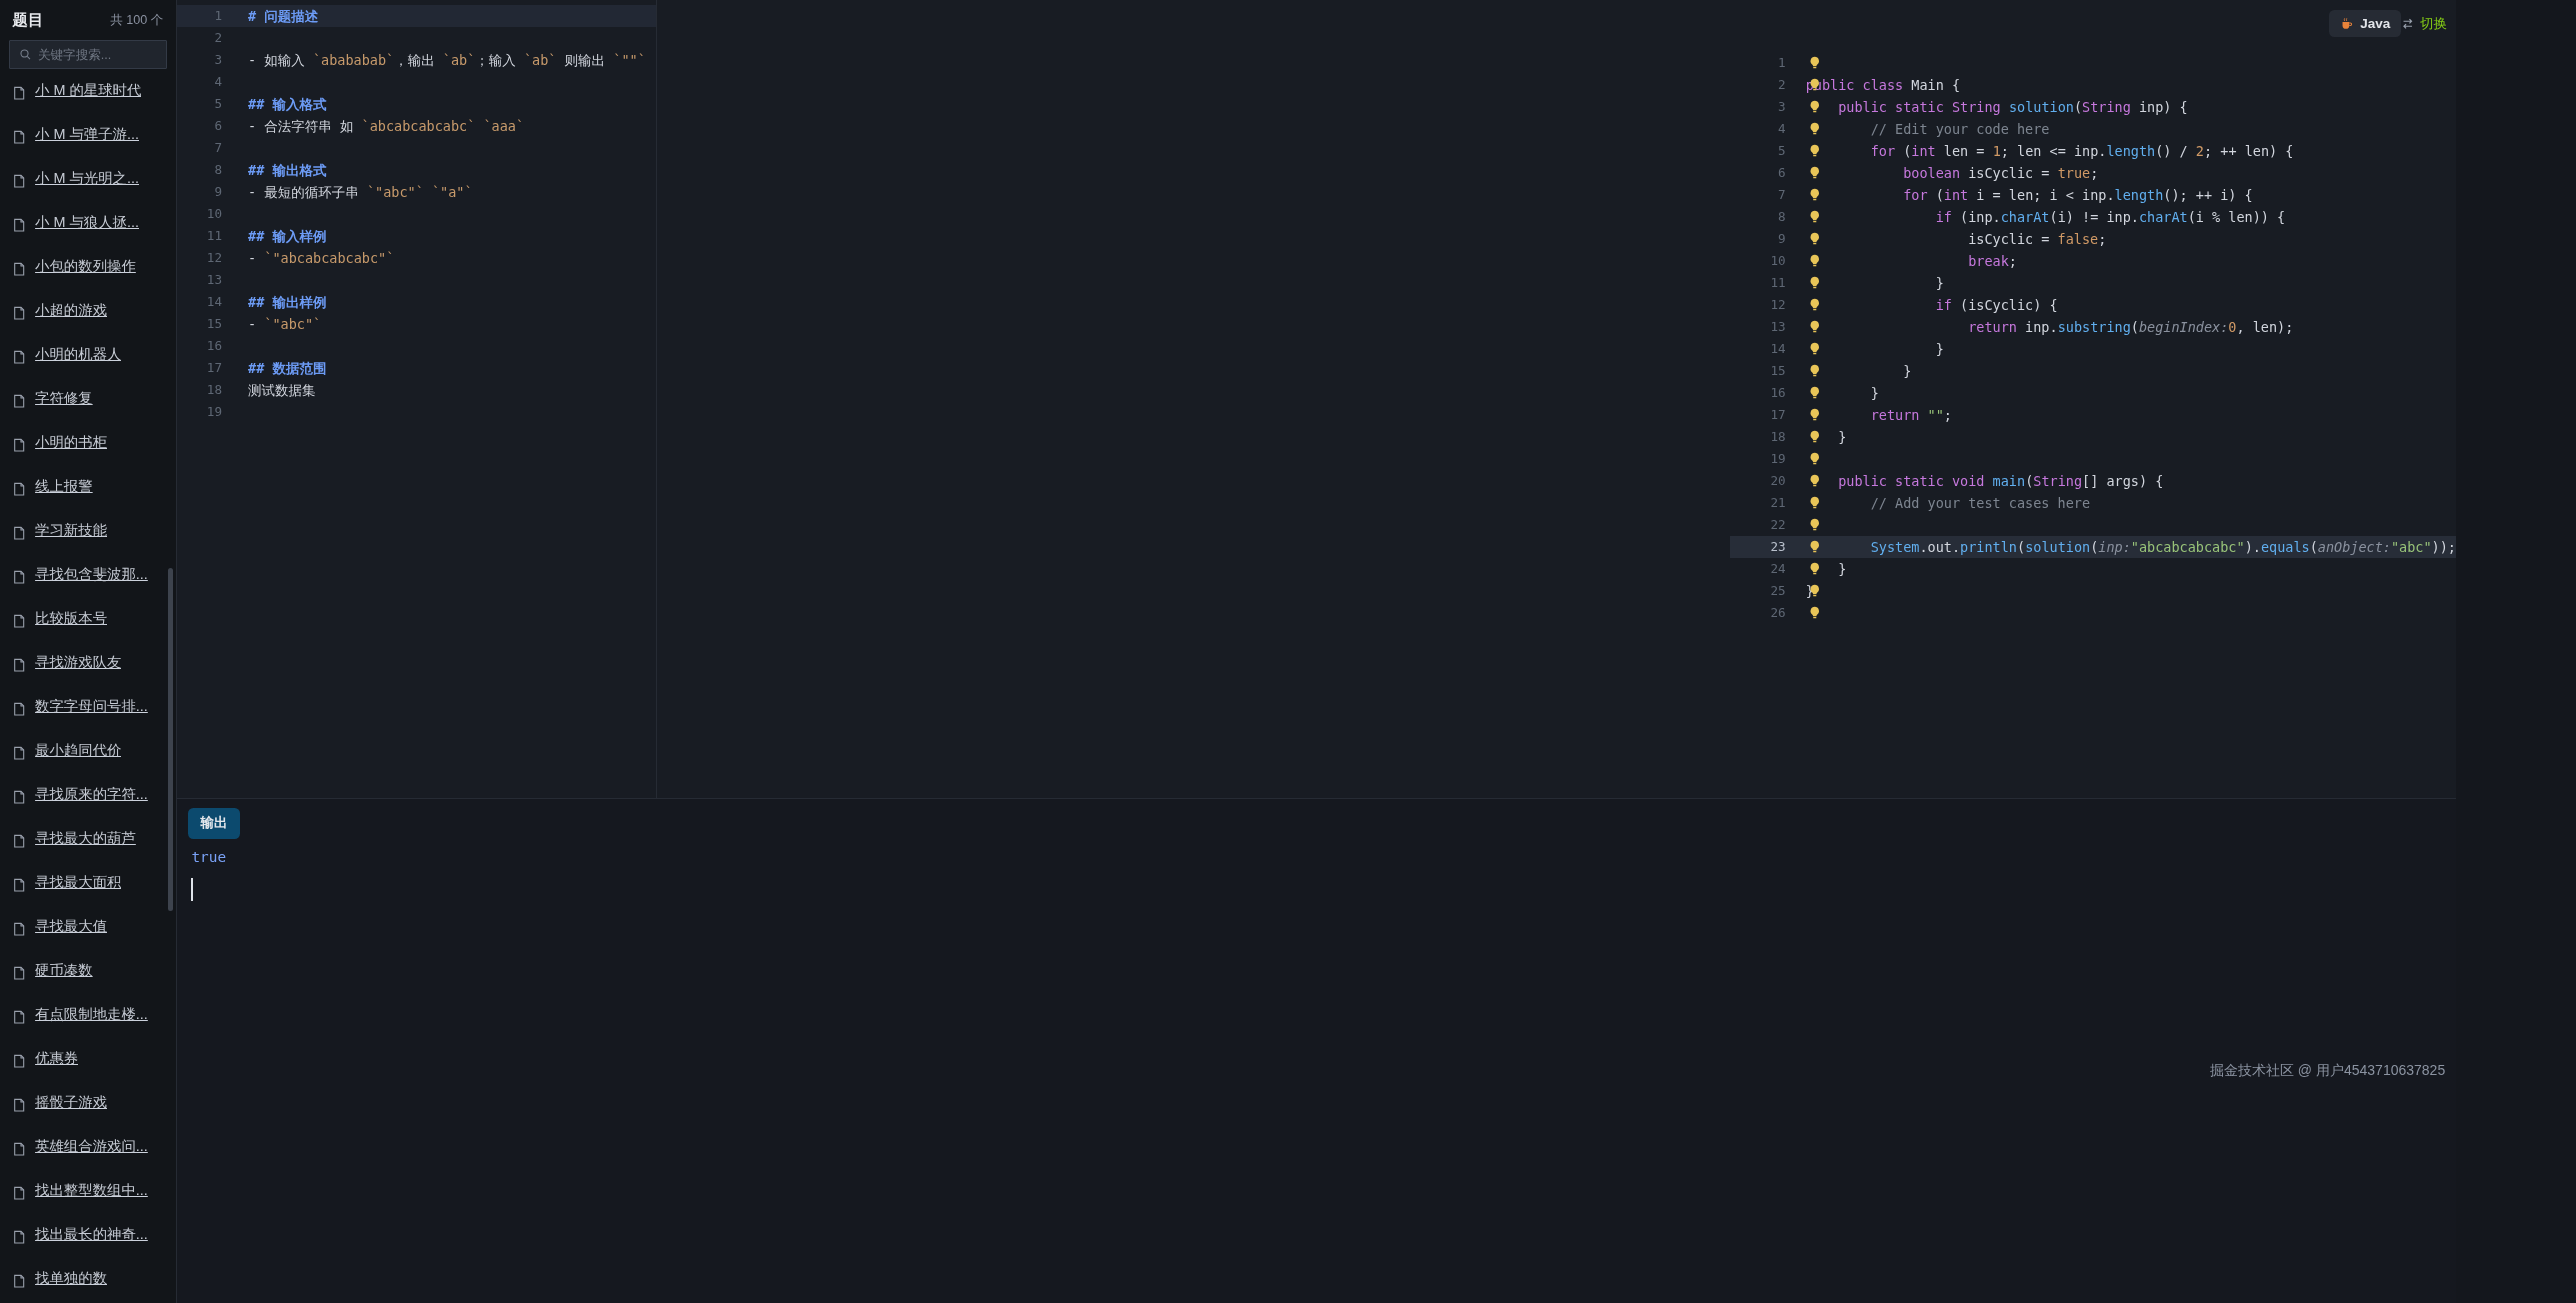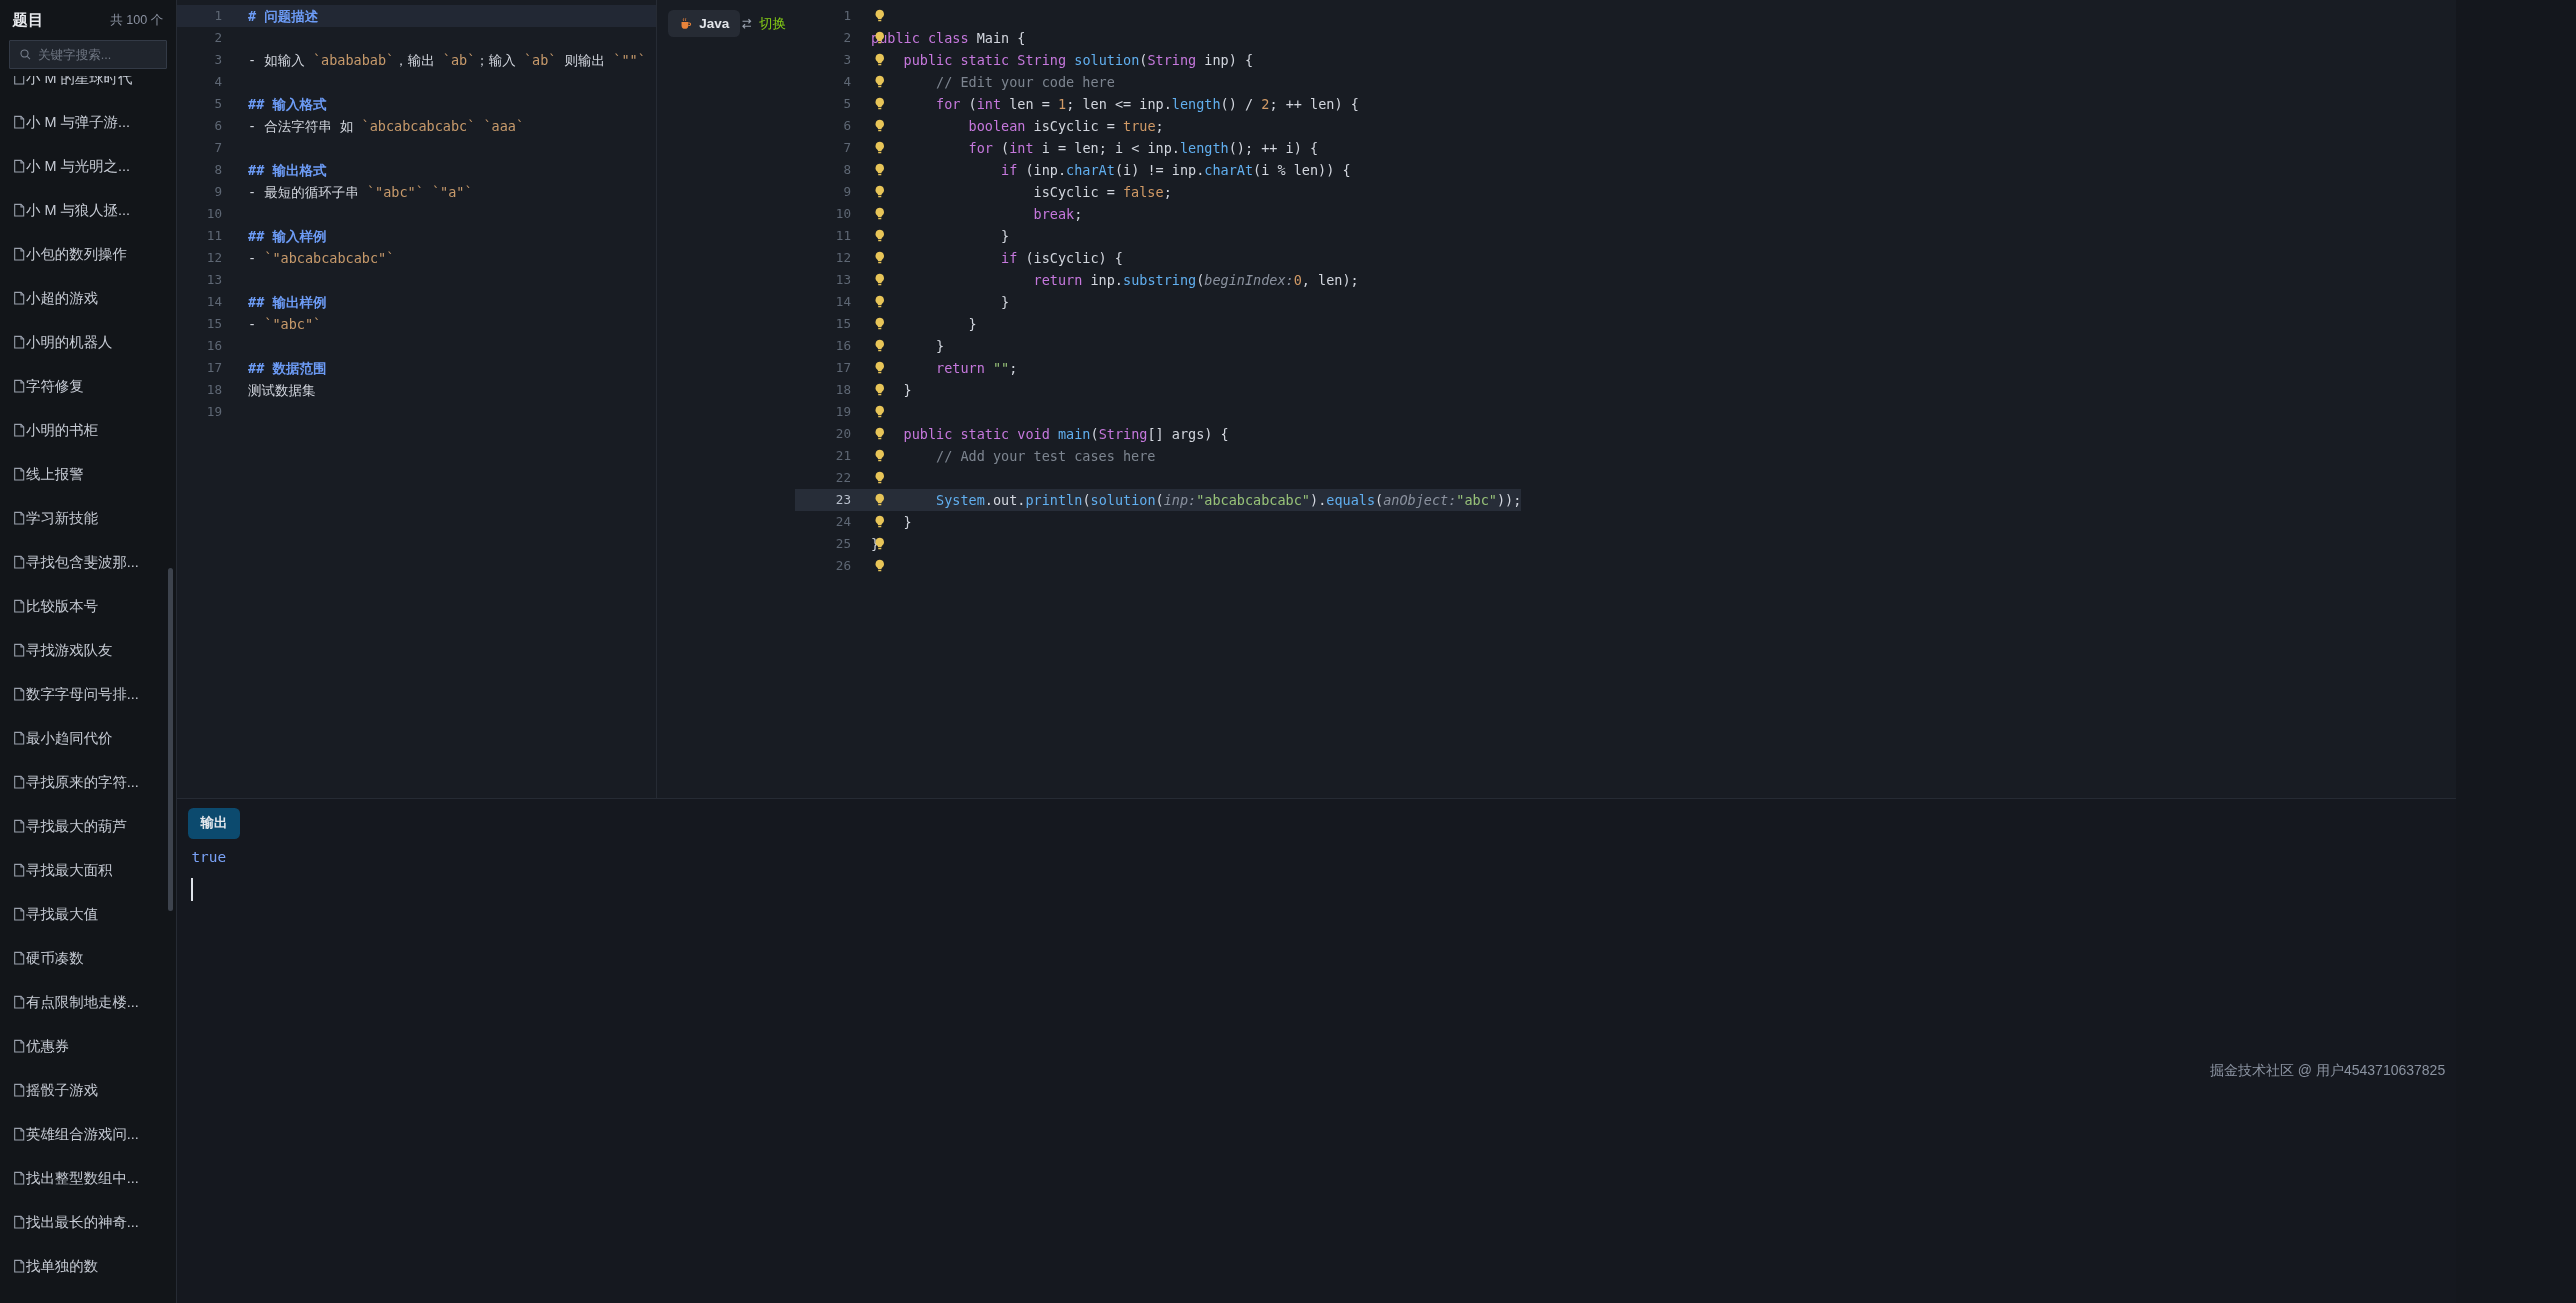--- a/index.html
+++ b/index.html
@@ -28,22 +28,22 @@
     border:0.9px solid #333a46; border-radius:1px;
     display:flex; align-items:center; gap:6.3px; padding:0 9px;
   }
   .search-box input {
     background:transparent; border:none; outline:none; width:117px;
     color:#cfd4dc; font-size:12.6px; font-family:inherit;
   }
   .search-box input::placeholder { color:#6f7682; }
   .item-list { flex:1; margin-top:7.2px; overflow:hidden; }
   .side-item {
-    height:44px; display:flex; align-items:center; 
-    padding:0 11.7px; cursor:pointer;
+    height:44px; display:flex; align-items:flex-end; gap:9px;
+    padding:0 11.7px; cursor:pointer;text-decoration:underline;
   }
   .side-item:first-child { margin-top:-20px; }
   .side-label {
     font-size:14.4px; color:#c6cbd4; white-space:nowrap; overflow:hidden;
   }
   .doc-ic { flex:none; display:flex; }
   .sb-thumb {
     position:absolute; right:2.7px; top:568px; width:5.4px; height:343px;
     background:#3d434d; border-radius:2.7px;
   }
@@ -79,21 +79,21 @@
   .md-row.active { background:#222834; }
   .md-gutter {
     width:45px; flex:none; text-align:right; color:#5e6774; font-size:12.6px;
   }
   .md-content { padding-left:26px; min-width:0; }
   .md-vrow { min-height:22px; white-space:pre; }
 
   
   .editor-panel {
     flex:1; min-width:0; background:#181c23;
-    display:flex; overflow:hidden;
+    display:flex; flex-direction:column; overflow:hidden;align-items:flex-end;
   }
   .switch-lang {
     display:flex; align-items:center; gap:5.4px;
     color:#84cc16; font-size:13.5px; cursor:pointer; margin-right:-1.8px;
   }
   .code-lines {
     padding-top:5.4px; font-family:"DejaVu Sans Mono",monospace;
     font-size:13.5px; line-height:22px; position:relative;
   }
   .code-row { display:flex; height:22px; position:relative; }

